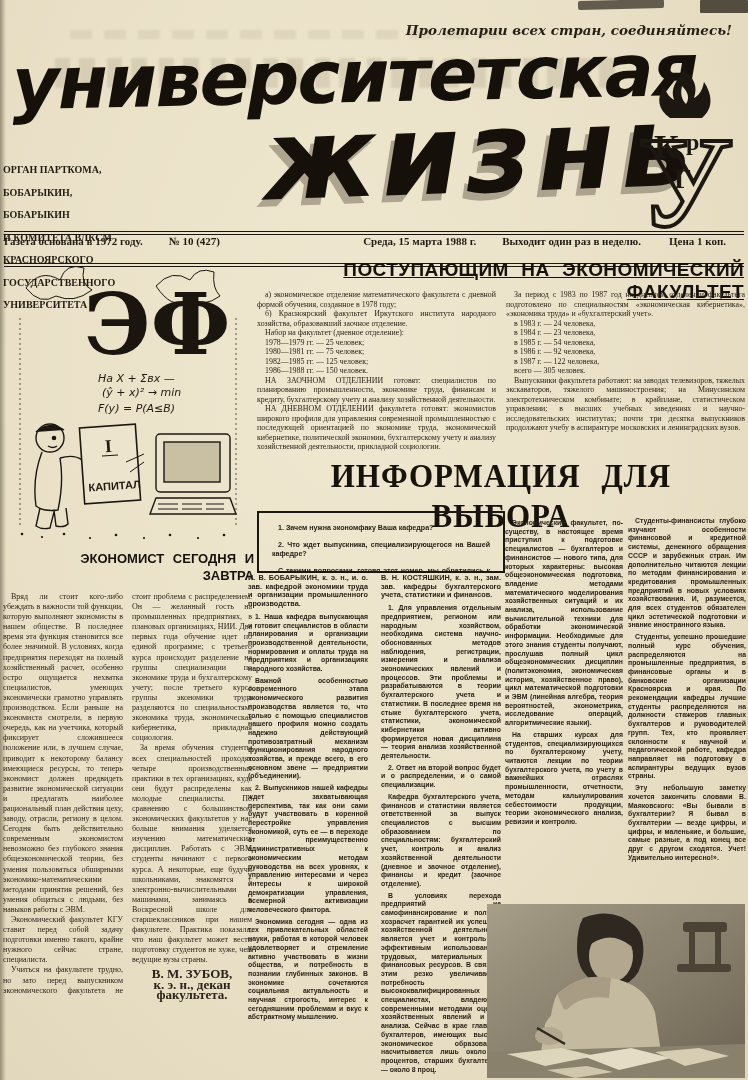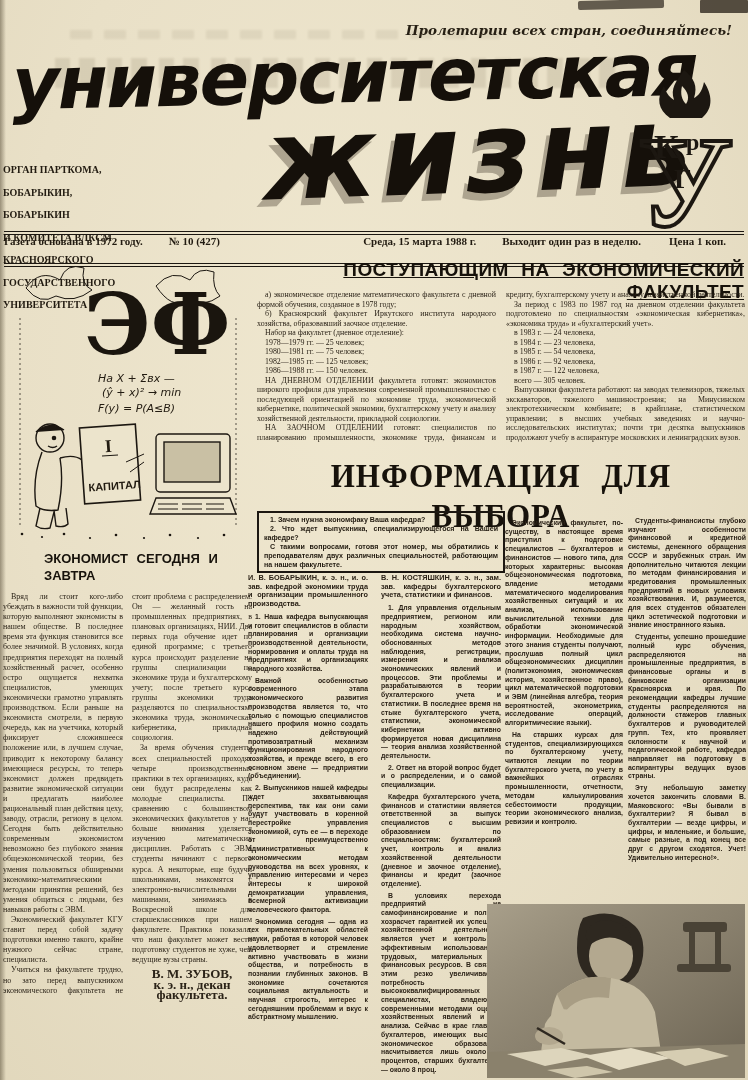--- a/index.html
+++ b/index.html
@@ -40,36 +40,36 @@
   .d-price{margin-left:28px;margin-right:18px;}
 
   .headline-adm{position:absolute;left:256px;top:259px;width:488px;margin:0;text-align:right;
                 font:bold 19px "Liberation Sans",sans-serif;word-spacing:7px;letter-spacing:.4px;color:#17120b;text-decoration:underline;}
   .adm-body{position:absolute;left:257px;top:290px;width:488px;height:172px;overflow:hidden;
             column-count:2;column-gap:10px;
             font:7.9px/9.5px "Liberation Serif",serif;text-align:justify;color:#2b2318;}
   .adm-body .p{margin:0;text-indent:8px;}
 
   .illustration{position:absolute;left:6px;top:258px;width:242px;height:288px;margin:0;}
-  .headline-eco{position:absolute;left:0;top:550px;width:254px;margin:0;text-align:left;
-                font:bold 13px/17px "Liberation Sans",sans-serif;word-spacing:5px;color:#17120b;padding-left:44px;}
+  .headline-eco{position:absolute;left:0;top:550px;width:254px;margin:0;text-align:right;
+                font:bold 13px/17px "Liberation Sans",sans-serif;word-spacing:5px;color:#17120b;}
   .eco-body{position:absolute;left:3px;top:592px;width:249px;height:486px;overflow:hidden;
             column-count:2;column-gap:9px;
             font:8px/10.1px "Liberation Serif",serif;text-align:justify;color:#2b2318;}
   .eco-body .p{margin:0;text-indent:8px;}
   .sig{font-weight:bold;text-align:center;margin-top:4px;font-size:13px;}
   .sig div{margin:0;}
 
   .headline-info{position:absolute;left:258px;top:460px;width:486px;margin:0;text-align:center;
                  font:bold 31px "Liberation Serif",serif;word-spacing:12px;letter-spacing:1px;
                  transform:scaleY(1.1);color:#17120b;}
   .leadbox{position:absolute;left:257px;top:511px;width:234px;height:52px;overflow:hidden;
            border:2.5px solid #1c1711;padding:3px 5px;
            font:bold 7.1px/8.9px "Liberation Sans",sans-serif;text-align:justify;color:#221b11;}
-  .leadbox .p{margin:0;text-indent:6px;}
+  .leadbox .p{margin:8px;text-indent:6px;}
 
   .info-col{position:absolute;overflow:hidden;
             font:bold 6.9px/8.7px "Liberation Sans",sans-serif;text-align:justify;color:#2b2217;}
   .colA{left:248px;top:574px;width:120px;height:504px;}
   .colB{left:381px;top:574px;width:120px;height:504px;}
   .colC{left:505px;top:519px;width:118px;height:380px;}
   .colD{left:628px;top:517px;width:118px;height:388px;}
   .colhead{margin:0 0 4px;font-size:7.3px;}
   .info-col .p{margin:0 0 3px;text-indent:7px;}
 
@@ -124,22 +124,22 @@
 
   <h1 class="headline-adm">ПОСТУПАЮЩИМ НА ЭКОНОМИЧЕСКИЙ ФАКУЛЬТЕТ</h1>
   <div class="adm-body">
       <p class="p">а) экономическое отделение математического факультета с дневной формой обучения, созданное в 1978 году;</p>
       <p class="p">б) Красноярский факультет Иркутского института народного хозяйства, образовавший заочное отделение.</p>
       <p class="p">Набор на факультет (дневное отделение):</p>
       <p class="p">1978—1979 гг. — 25 человек;</p>
       <p class="p">1980—1981 гг. — 75 человек;</p>
       <p class="p">1982—1985 гг. — 125 человек;</p>
       <p class="p">1986—1988 гг. — 150 человек.</p>
+      <p class="p">НА ЗАОЧНОМ ОТДЕЛЕНИИ готовят: специалистов по планированию промышленности, экономике труда, финансам и кредиту, бухгалтерскому учету и анализу хозяйственной деятельности.</p>
       <p class="p">НА ДНЕВНОМ ОТДЕЛЕНИИ факультета готовят: экономистов широкого профиля для управления современной промышленностью с последующей ориентацией по экономике труда, экономической кибернетике, политической экономии, бухгалтерскому учету и анализу хозяйственной деятельности, прикладной социологии.</p>
-      <p class="p">НА ЗАОЧНОМ ОТДЕЛЕНИИ готовят: специалистов по планированию промышленности, экономике труда, финансам и кредиту, бухгалтерскому учету и анализу хозяйственной деятельности.</p>
       <p class="p">За период с 1983 по 1987 год на дневном отделении факультета подготовлено по специальностям «экономическая кибернетика», «экономика труда» и «бухгалтерский учет».</p>
       <p class="p">в 1983 г. — 24 человека,</p>
       <p class="p">в 1984 г. — 23 человека,</p>
       <p class="p">в 1985 г. — 54 человека,</p>
       <p class="p">в 1986 г. — 92 человека,</p>
       <p class="p">в 1987 г. — 122 человека,</p>
       <p class="p">всего — 305 человек.</p>
       <p class="p">Выпускники факультета работают: на заводах телевизоров, тяжелых экскаваторов, тяжелого машиностроения; на Минусинском электротехническом комбинате; в крайплане, статистическом управлении; в высших учебных заведениях и научно-исследовательских институтах; почти три десятка выпускников продолжают учебу в аспирантуре московских и ленинградских вузов.</p>
     </div>
 

